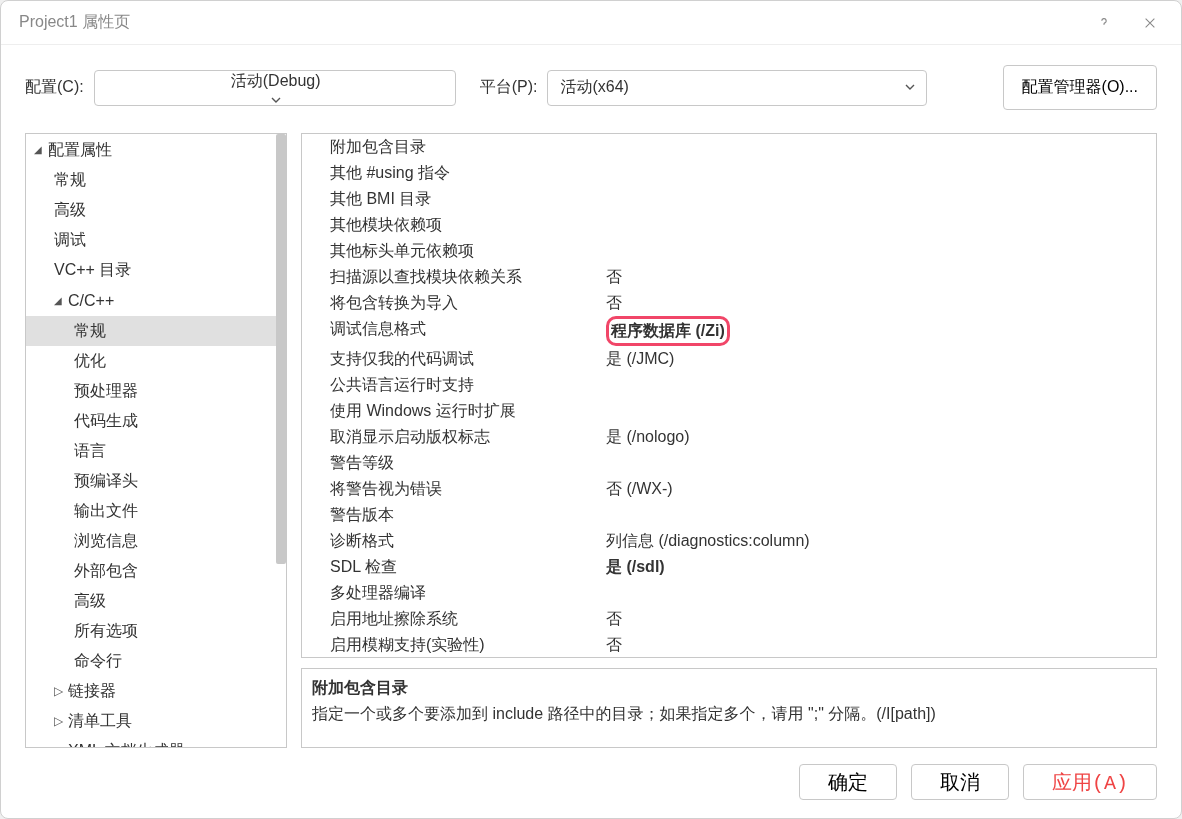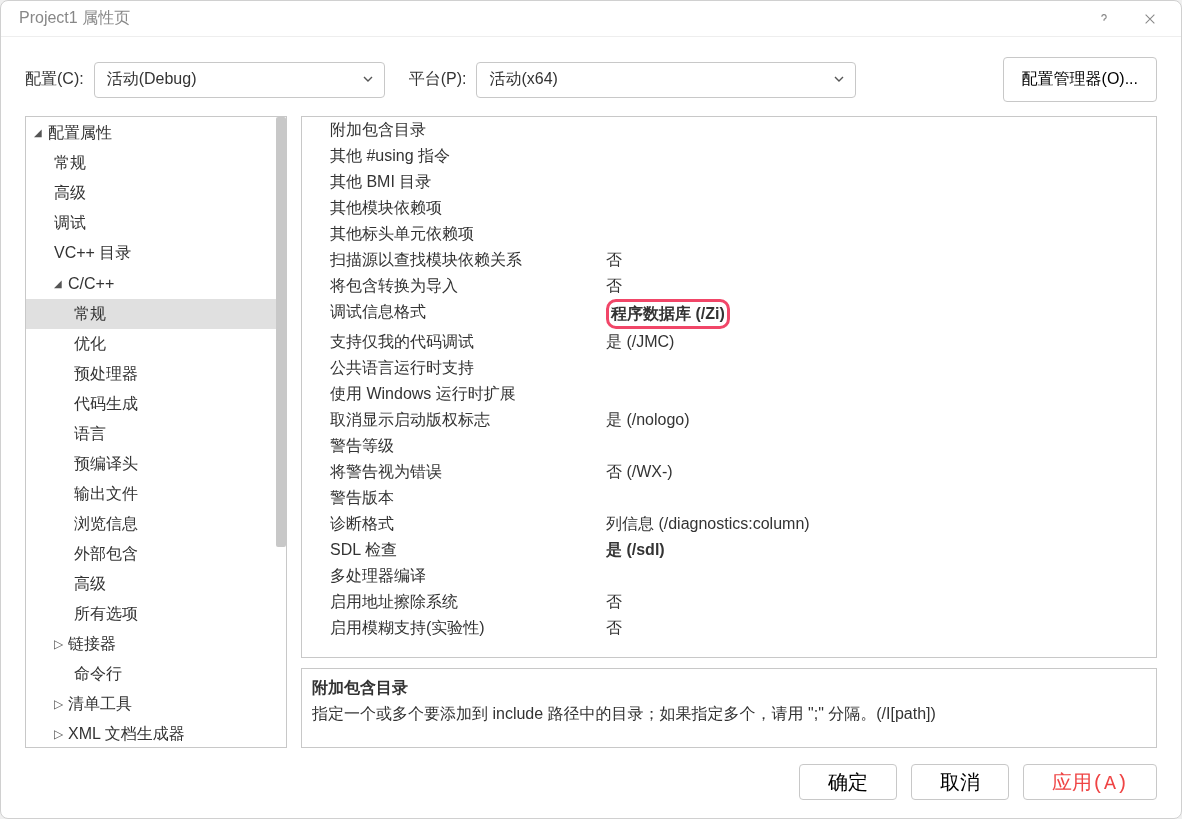--- a/index.html
+++ b/index.html
@@ -1,30 +1,30 @@
 <!DOCTYPE html>
 <html><head>
 <meta charset="utf-8">
 <style>
 * { box-sizing: border-box; margin: 0; padding: 0; }
 body { font-family: "Microsoft YaHei", "Segoe UI", sans-serif; font-size: 15px; color: #333; background: #f0f0f0; width: 1182px; height: 819px; overflow: hidden; }
 .window { width: 1182px; height: 819px; background: #fff; border: 1px solid #d0d0d0; border-radius: 8px; display: flex; flex-direction: column; }
-.titlebar { height: 36px; display: flex; align-items: center; padding: 0 8px 0 18px; color: #888; border-bottom: 1px solid #eee; }
+.titlebar { height: 44px; display: flex; align-items: center; padding: 0 8px 0 18px; color: #888; border-bottom: 1px solid #eee; }
 .titlebar-title { flex: 1; font-size: 16px; }
 .titlebar-btn { width: 46px; height: 40px; display: flex; align-items: center; justify-content: center; color: #888; cursor: pointer; }
 .titlebar-btn svg { width: 14px; height: 14px; }
 .config-row { display: flex; align-items: center; padding: 20px 24px 14px 24px; gap: 10px; }
 .config-label { font-size: 16px; color: #333; }
 .dropdown { height: 36px; border: 1px solid #c8c8c8; border-radius: 4px; background: #fff; display: flex; align-items: center; padding: 0 10px 0 12px; cursor: pointer; position: relative; }
 .dropdown-text { flex: 1; font-size: 16px; }
 .dropdown-arrow { color: #555; }
-.config-dropdown { width: 291px; }
+.config-dropdown { width: 362px; flex-direction: column; }
 .platform-dropdown { width: 380px; }
 .config-mgr-btn { height: 45px; border: 1px solid #c8c8c8; border-radius: 4px; background: #fff; padding: 0 18px; font-size: 16px; cursor: pointer; margin-left: auto; }
-.main-area { flex: 1; display: flex; padding: 0 24px 6px 24px; gap: 14px; min-height: 0; }
+.main-area { flex: 1; display: flex; padding: 0 24px 6px 24px; gap: 14px; min-height: 0; margin-top: 9px; }
 .tree-panel { width: 262px; border: 1px solid #c8c8c8; background: #fff; overflow-y: auto; overflow-x: hidden; position: relative; }
 .tree-scrollbar { position: absolute; right: 0; top: 0; width: 10px; height: 430px; background: #c8c8c8; border-radius: 2px; }
 .tree-item { padding: 2px 4px 2px 8px; font-size: 16px; line-height: 26px; cursor: pointer; white-space: nowrap; display: flex; align-items: center; }
 .tree-item.selected { background: #e0e0e0; }
 .tree-indent-1 { padding-left: 28px; }
 .tree-indent-2 { padding-left: 48px; }
 .tree-caret { display: inline-block; width: 12px; margin-right: 2px; color: #555; font-size: 12px; }
 .tree-caret-right::before { content: "▷"; }
 .tree-caret-down::before { content: "◢"; font-size: 10px; }
 .right-panel { flex: 1; display: flex; flex-direction: column; gap: 10px; min-height: 0; }
@@ -127,26 +127,26 @@
           </div>
           <div class="tree-item tree-indent-2">
             <span>外部包含</span>
           </div>
           <div class="tree-item tree-indent-2">
             <span>高级</span>
           </div>
           <div class="tree-item tree-indent-2">
             <span>所有选项</span>
           </div>
+          <div class="tree-item tree-indent-2">
+            <span>命令行</span>
+          </div>
           <div class="tree-item tree-indent-1">
             <span class="tree-caret tree-caret-right"></span>
             <span>链接器</span>
-          </div>
-          <div class="tree-item tree-indent-2">
-            <span>命令行</span>
           </div>
           <div class="tree-item tree-indent-1">
             <span class="tree-caret tree-caret-right"></span>
             <span>清单工具</span>
           </div>
           <div class="tree-item tree-indent-1">
             <span class="tree-caret tree-caret-right"></span>
             <span>XML 文档生成器</span>
           </div>
         </div>

